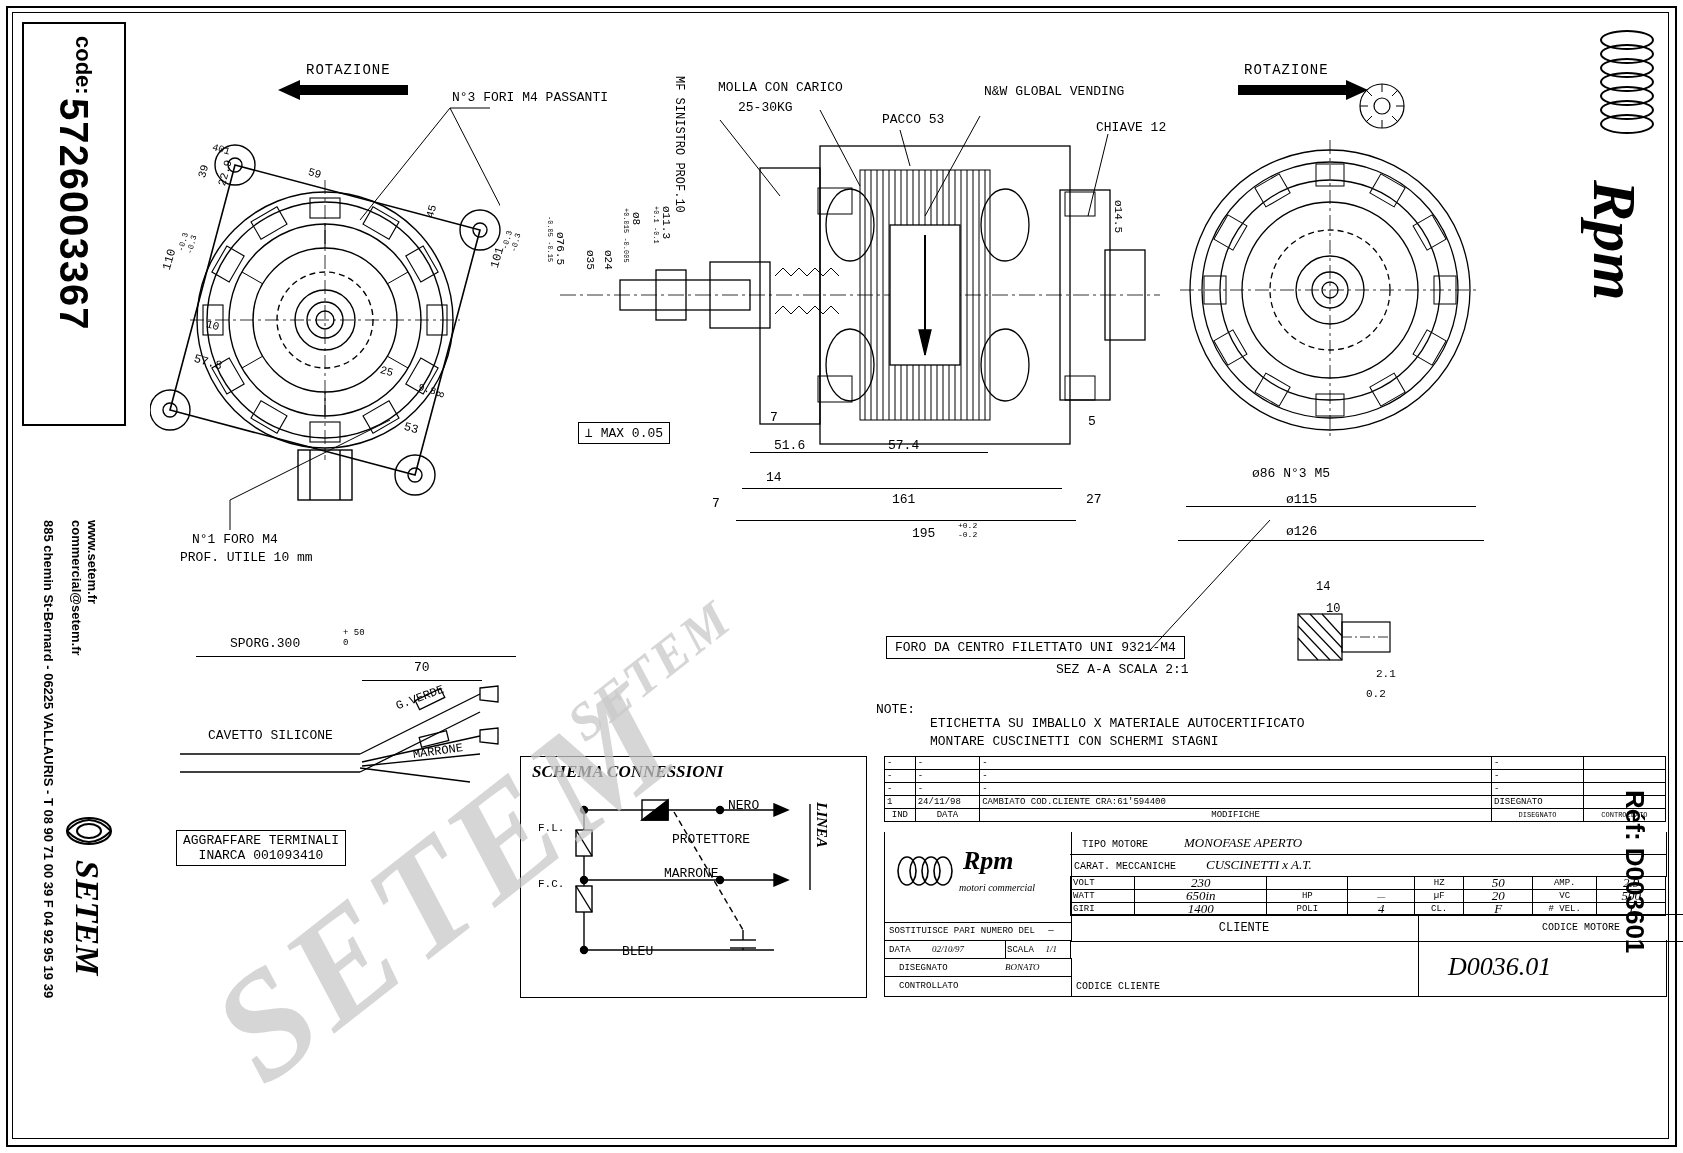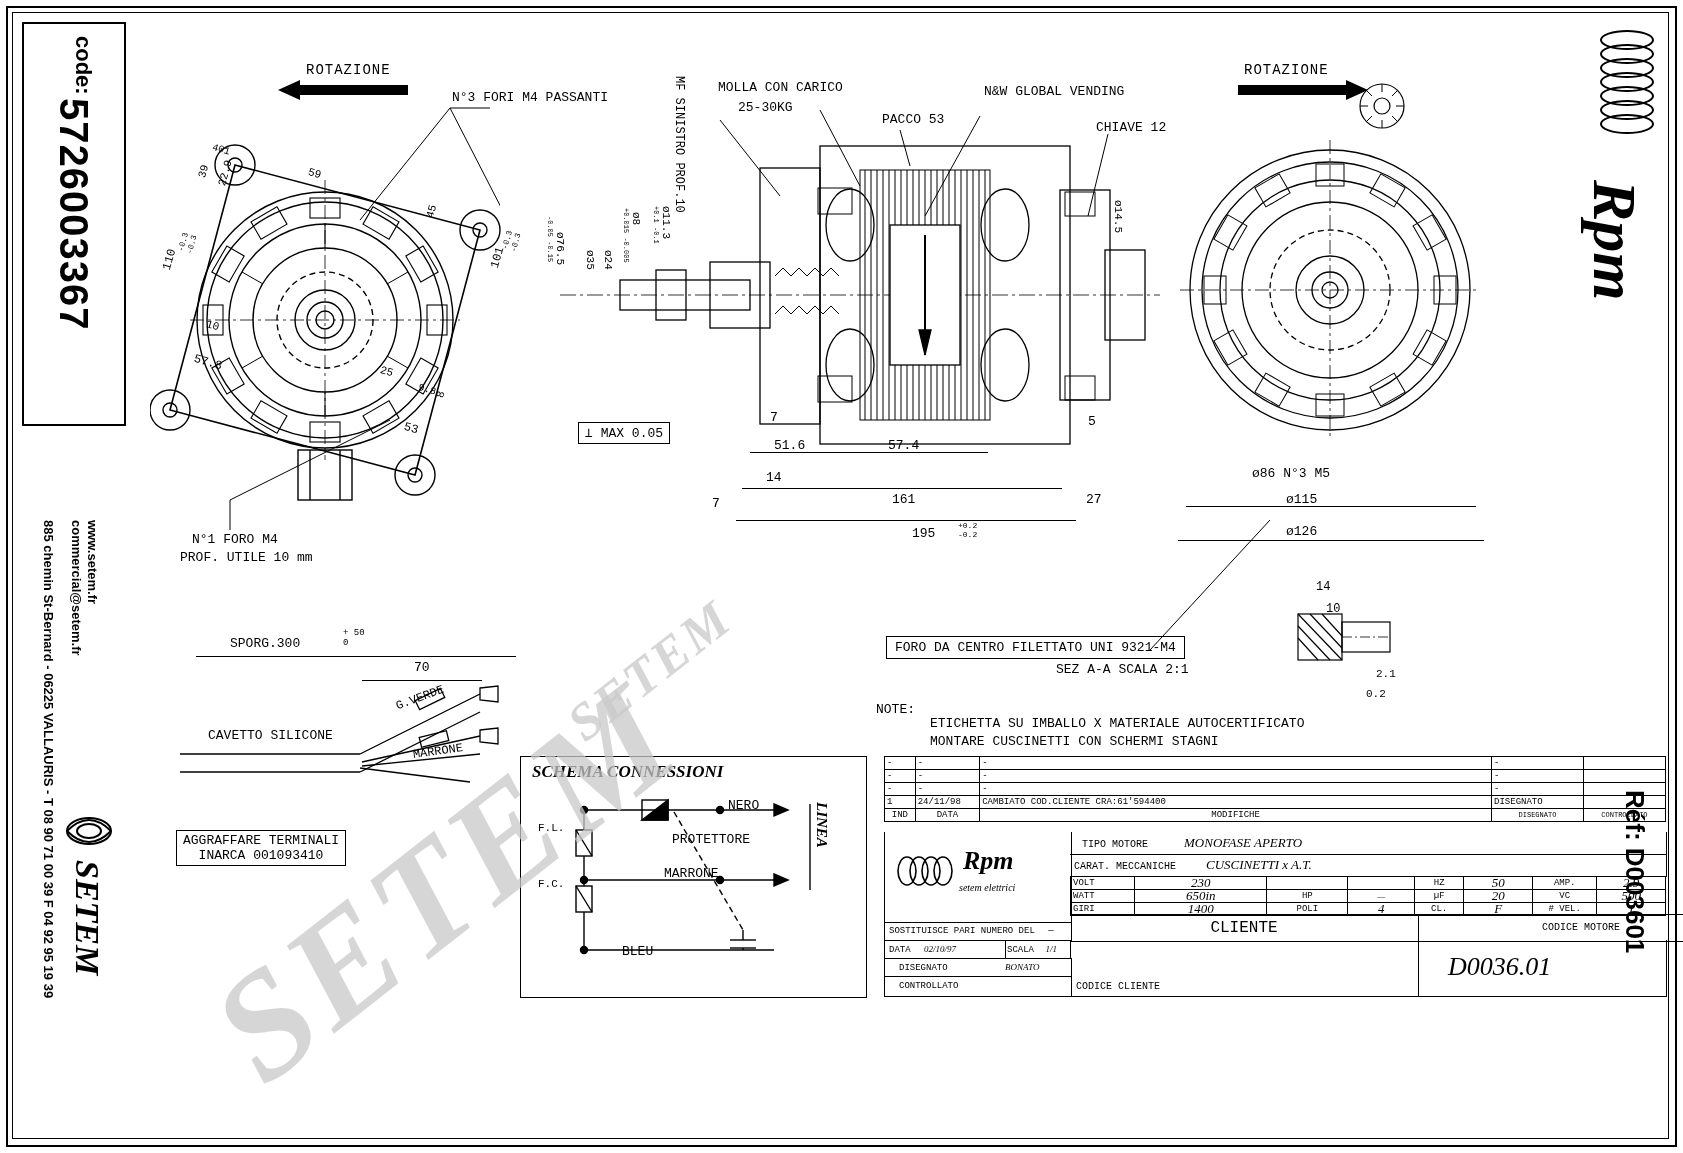--- a/index.html
+++ b/index.html
@@ -484,30 +484,30 @@
     <div style="position:absolute;left:0;top:76px;width:186px;height:90px;border:1px solid #000;border-top:none;">
       <svg width="60" height="34" style="position:absolute;left:10px;top:22px;">
         <g stroke="#000" stroke-width="1.6" fill="none">
           <ellipse cx="12" cy="17" rx="9" ry="14"></ellipse>
           <ellipse cx="24" cy="17" rx="9" ry="14"></ellipse>
           <ellipse cx="36" cy="17" rx="9" ry="14"></ellipse>
           <ellipse cx="48" cy="17" rx="9" ry="14"></ellipse>
         </g>
       </svg>
       <div class="txt" style="left:78px;top:14px;font-size:26px;font-style:italic;font-weight:bold;font-family:'Liberation Serif',serif;">Rpm</div>
-      <div class="txt" style="left:74px;top:50px;font-size:10px;font-style:italic;font-family:'Liberation Serif',serif;">setem elettrici</div>
+      <div class="txt" style="left:74px;top:50px;font-size:10px;font-style:italic;font-family:'Liberation Serif',serif;">motori commercial</div>
     </div>
 
     <div style="position:absolute;left:0;top:166px;width:186px;height:18px;border:1px solid #000;border-top:none;font-size:9px;font-family:'Liberation Mono',monospace;line-height:18px;">
       <span style="margin-left:4px;">SOSTITUISCE PARI NUMERO DEL</span>
       <span style="margin-left:8px;">—</span>
     </div>
     <div style="position:absolute;left:0;top:184px;width:120px;height:18px;border:1px solid #000;border-top:none;font-size:9px;font-family:'Liberation Mono',monospace;line-height:18px;">
       <span style="margin-left:4px;">DATA</span>
-      <span class="ital" style="margin-left:8px;">02/10/97</span>
+      <span class="ital" style="margin-left:16px;">02/10/97</span>
     </div>
     <div style="position:absolute;left:120px;top:184px;width:66px;height:18px;border:1px solid #000;border-top:none;border-left:none;font-size:9px;font-family:'Liberation Mono',monospace;line-height:18px;">
       <span style="margin-left:3px;">SCALA</span>
       <span class="ital" style="margin-left:6px;">1/1</span>
     </div>
     <div style="position:absolute;left:0;top:202px;width:186px;height:18px;border:1px solid #000;border-top:none;font-size:9px;font-family:'Liberation Mono',monospace;line-height:18px;">
       <span style="margin-left:14px;">DISEGNATO</span>
       <span class="ital" style="margin-left:52px;">BONATO</span>
     </div>
     <div style="position:absolute;left:0;top:220px;width:186px;height:20px;border:1px solid #000;border-top:none;font-size:9px;font-family:'Liberation Mono',monospace;line-height:20px;">
@@ -551,21 +551,21 @@
         <td class="ctr">POLI</td>
         <td class="ctr ital" style="font-size:13px;">4</td>
         <td class="ctr">CL.</td>
         <td class="ctr ital" style="font-size:13px;">F</td>
         <td class="ctr"># VEL.</td>
         <td class="ctr ital" style="font-size:13px;">1</td>
       </tr>
     </tbody>
       </table>
 
-    <div style="position:absolute;left:186px;top:158px;width:348px;height:26px;border:1px solid #000;border-left:none;font-size:16px;font-family:'Liberation Mono',monospace;line-height:26px;text-align:center;">
+    <div style="position:absolute;left:186px;top:158px;width:348px;height:26px;border:1px solid #000;border-left:none;font-size:12px;font-family:'Liberation Mono',monospace;line-height:26px;text-align:center;">
       <span>CLIENTE</span>
     </div>
     <div style="position:absolute;left:534px;top:158px;width:248px;height:26px;border:1px solid #000;border-left:none;font-size:10px;font-family:'Liberation Mono',monospace;line-height:26px;text-align:center;padding-left:39px;">
       <span>CODICE MOTORE</span>
     </div>
     <div style="position:absolute;left:186px;top:184px;width:348px;height:56px;border:1px solid #000;border-left:none;border-top:none;font-size:10px;font-family:'Liberation Mono',monospace;">
       <span style="position:absolute;left:6px;bottom:4px;">CODICE CLIENTE</span>
     </div>
     <div style="position:absolute;left:534px;top:184px;width:248px;height:56px;border:1px solid #000;border-left:none;border-top:none;">
       <span class="ital" style="position:absolute;left:30px;top:12px;font-size:26px;">D0036.01</span>

